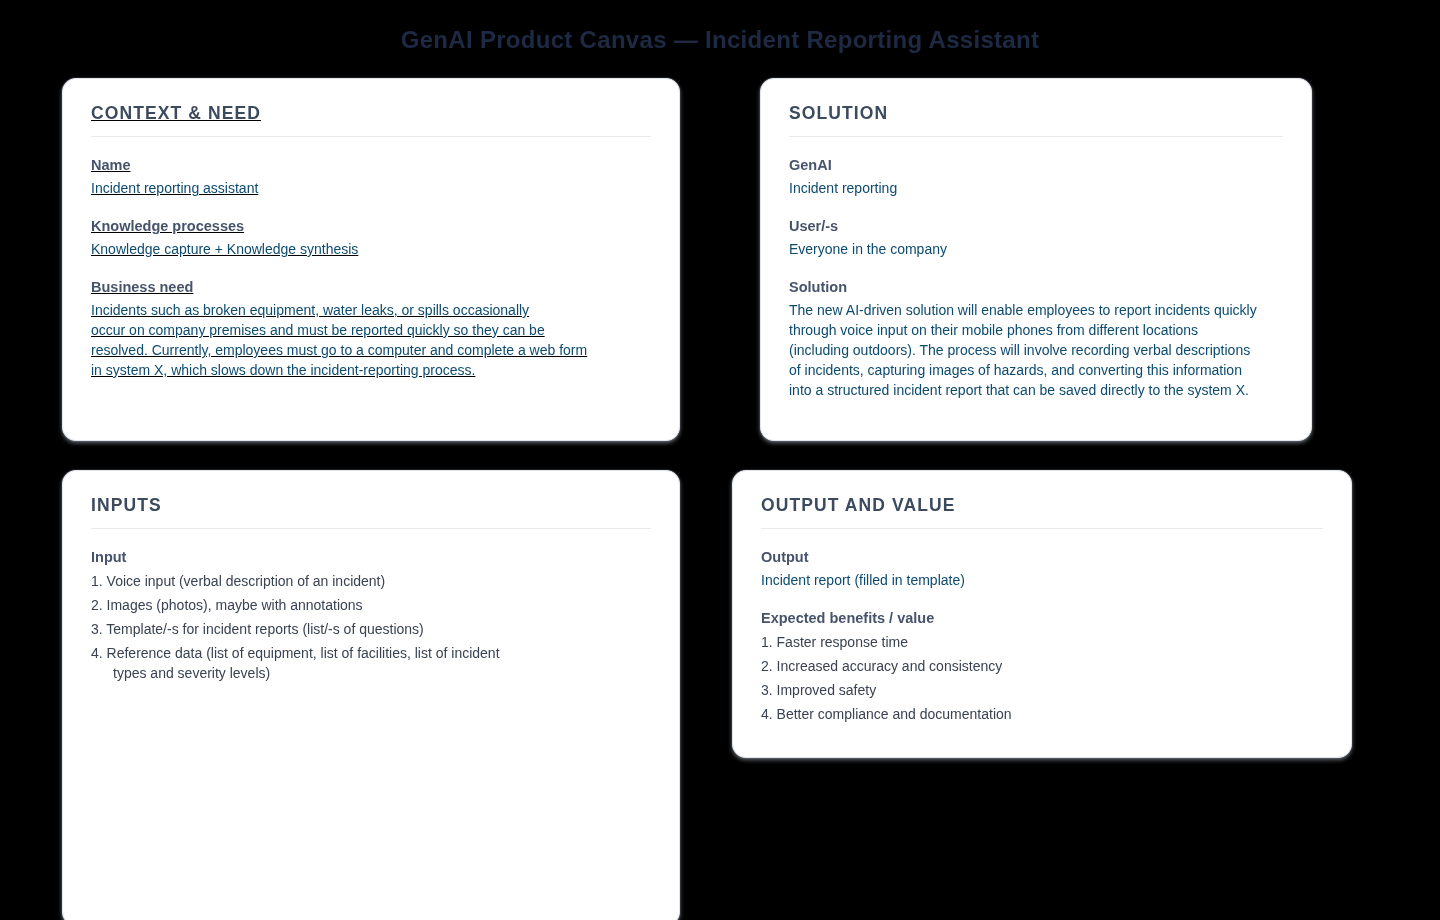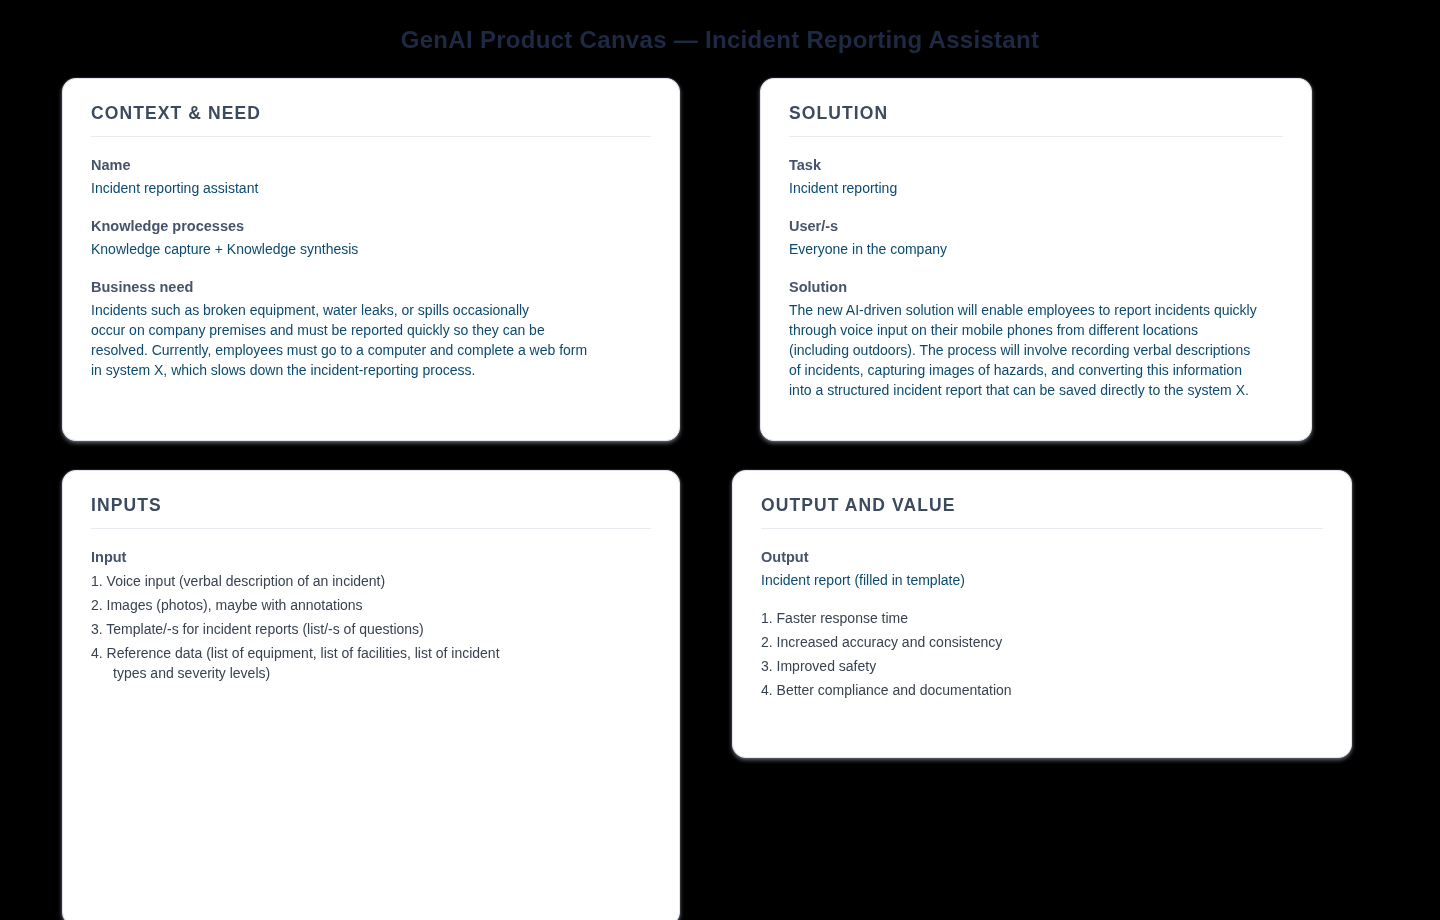--- a/index.html
+++ b/index.html
@@ -55,21 +55,21 @@
   }
   .list-item {
     font-size: 14px;
     color: #394251;
     line-height: 20px;
     margin-top: 4px;
     padding-left: 22px;
     text-indent: -22px;
     white-space: pre-line;
   }
-  #card-context-need { left: 62px;  top: 78px;  width: 618px; height: 363px; }
+  #card-context-need { left: 62px;  top: 78px;  width: 618px; height: 363px; text-decoration: underline; }
   #card-solution     { left: 760px; top: 78px;  width: 552px; height: 363px; }
   #card-inputs       { left: 62px;  top: 470px; width: 618px; height: 456px; }
   #card-output-value { left: 732px; top: 470px; width: 620px; height: 288px; }
 </style>
 </head>
 <body>
 
 <h1 class="page-title">GenAI Product Canvas — Incident Reporting Assistant</h1>
 
 <section class="card" id="card-context-need">
@@ -89,21 +89,21 @@
 occur on company premises and must be reported quickly so they can be
 resolved. Currently, employees must go to a computer and complete a web form
 in system X, which slows down the incident-reporting process.</div>
   </div>
 </section>
 
 <section class="card" id="card-solution">
   <h2 class="card-header">SOLUTION</h2>
   <div class="divider"></div>
   <div class="group">
-    <div class="field-label">Task</div>
+    <div class="field-label">GenAI</div>
     <div class="field-value">Incident reporting</div>
   </div>
   <div class="group">
     <div class="field-label">User/-s</div>
     <div class="field-value">Everyone in the company</div>
   </div>
   <div class="group">
     <div class="field-label">Solution</div>
     <div class="field-value">The new AI-driven solution will enable employees to report incidents quickly
 through voice input on their mobile phones from different locations
@@ -129,20 +129,21 @@
 </section>
 
 <section class="card" id="card-output-value">
   <h2 class="card-header">OUTPUT AND VALUE</h2>
   <div class="divider"></div>
   <div class="group">
     <div class="field-label">Output</div>
     <div class="field-value">Incident report (filled in template)</div>
   </div>
   <div class="group">
+    <div class="field-label">Expected benefits / value</div>
     <div class="list">
       <div class="list-item">1. Faster response time</div>
       <div class="list-item">2. Increased accuracy and consistency</div>
       <div class="list-item">3. Improved safety</div>
       <div class="list-item">4. Better compliance and documentation</div>
     </div>
   </div>
 </section>
 
 </body></html>

